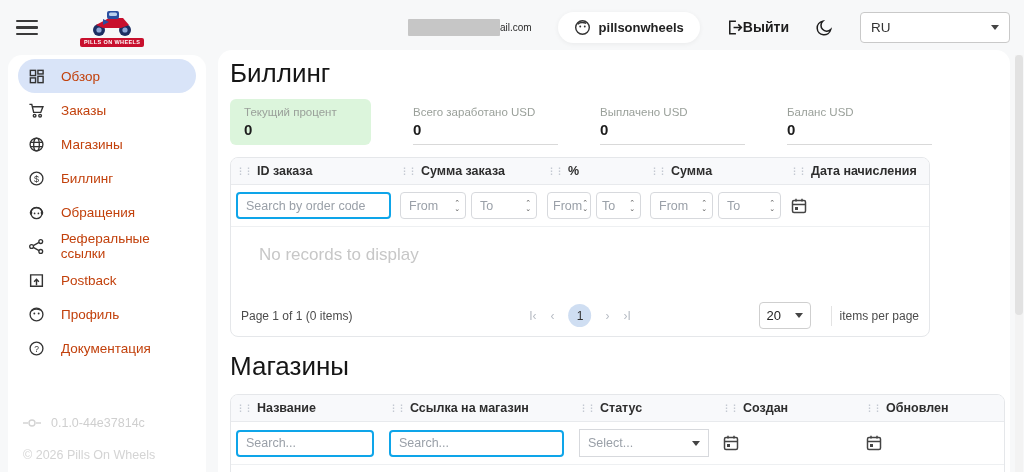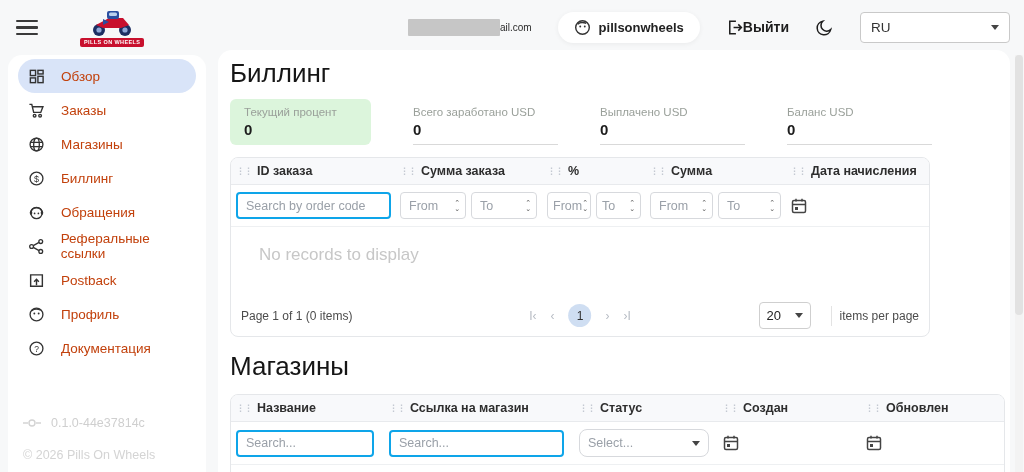--- a/index.html
+++ b/index.html
@@ -87,21 +87,21 @@
     font-size:12.5px; color:#333; font-family:"Liberation Sans", sans-serif; width:100%;
   }
   input.txt::placeholder { color:#9aa0a8; }
   .spin {
     height:27px; border:1px solid #d7d9dd; border-radius:4px; display:flex; align-items:center;
     padding:0 5px 0 8px; font-size:12.5px; color:#9aa0a8; background:#fff;
   }
   .spin .updown { margin-left:auto; display:flex; flex-direction:column; gap:1px; color:#555; }
   .spin .updown i { font-style:normal; font-size:7px; line-height:5px; }
   .sel {
-    height:28px; border:1px solid #d7d9dd; border-radius:8px; display:flex; align-items:center;
+    height:28px; border:1px solid #d7d9dd; border-radius:0; display:flex; align-items:center;
     padding:0 8px; font-size:12.5px; color:#9aa0a8; background:#fff; cursor:pointer;
   }
   .empty-body { height:70px; padding:18px 0 0 28px; font-size:17px; color:#c7c7c7; }
 
   .g-foot { display:flex; align-items:center; padding:5px 10px 7px; position:relative; }
   .pg-summary { font-size:12px; color:#4c4c4c; }
   .pager { position:absolute; left:50%; transform:translateX(-50%); display:flex; align-items:center; gap:14px; }
   .pg-btn { color:#b7bcc4; font-size:12px; cursor:pointer; user-select:none; }
   .pg-current {
     width:23px; height:23px; border-radius:50%; background:#cfdef2; color:#2f2f2f;

